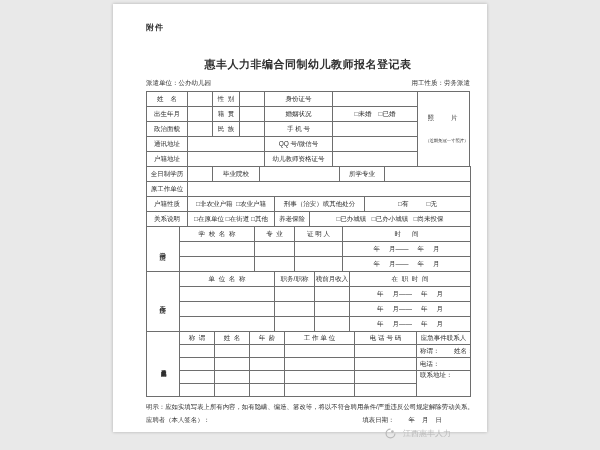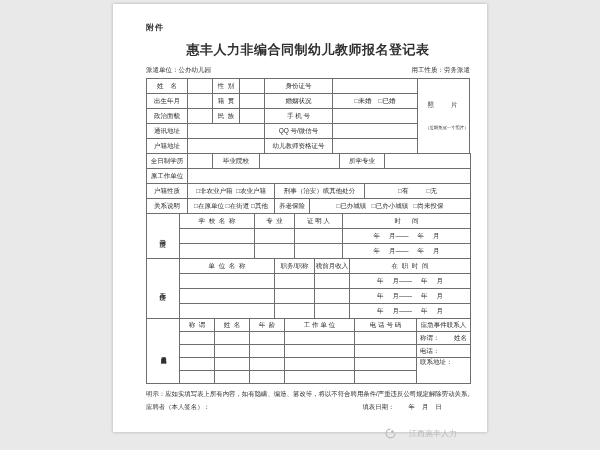--- a/index.html
+++ b/index.html
@@ -7,21 +7,21 @@
     width:600px;height:450px;background:#e9e9e9;
     font-family:"Liberation Sans",sans-serif;color:#2f2f2f;
     position:relative;overflow:hidden;
   }
   .page{
     position:absolute;left:113px;top:4px;width:374px;height:428px;
     background:#ffffff;box-shadow:0 0 3px rgba(0,0,0,.25);
   }
   .content{position:absolute;left:33px;top:0;width:324px;}
   .attachment{margin-top:18px;font-size:8px;font-weight:bold;letter-spacing:1px;}
-  .title{margin-top:8px;text-align:center;font-size:13px;font-weight:bold;letter-spacing:.5px;white-space:nowrap;}
+  .title{margin-top:24px;text-align:center;font-size:11px;font-weight:bold;letter-spacing:.5px;white-space:nowrap;}
   .subhead{display:flex;justify-content:space-between;font-size:6.5px;margin-top:7px;margin-bottom:3px;white-space:pre;}
   table{border-collapse:collapse;table-layout:fixed;width:324px;margin-top:-1px;}
   table.first{margin-top:0;}
   td{
     border:1px solid #6e6e6e;font-size:6.5px;text-align:center;vertical-align:middle;
     padding:0;white-space:pre;overflow:hidden;line-height:1.15;
   }
   .t1 tr{height:15px;}
   .t2 tr,.t3 tr,.t4 tr,.t5 tr{height:15px;}
   .t6 tr,.t7 tr{height:15px;}
@@ -29,21 +29,21 @@
   .al{text-align:left;padding-left:3px;}
   .photo-cell{vertical-align:middle;}
   .photo-title{font-size:6.5px;letter-spacing:2px;}
   .photo-note{font-size:6px;transform:scale(.72);transform-origin:50% 50%;white-space:pre;}
   .v{writing-mode:vertical-rl;text-orientation:upright;display:inline-block;letter-spacing:1px;font-size:6.5px;}
   .v-small{letter-spacing:0;font-size:6px;transform:scale(.92);transform-origin:50% 50%;}
   .notice{font-size:6.4px;margin-top:6px;white-space:nowrap;letter-spacing:0;}
   .sign-row{display:flex;justify-content:space-between;font-size:6.4px;margin-top:4px;white-space:pre;}
   .sign-row .date{margin-right:28px;}
   .watermark{
-    position:absolute;left:272px;top:424px;display:flex;align-items:center;gap:13px;
+    position:absolute;left:272px;top:424px;display:flex;align-items:center;gap:7px;
     color:#b9b9b9;font-size:8px;white-space:nowrap;
   }
   .watermark svg{display:block;}
 </style>
 </head>
 <body>
 
 <div class="page">
   <div class="content">
 

